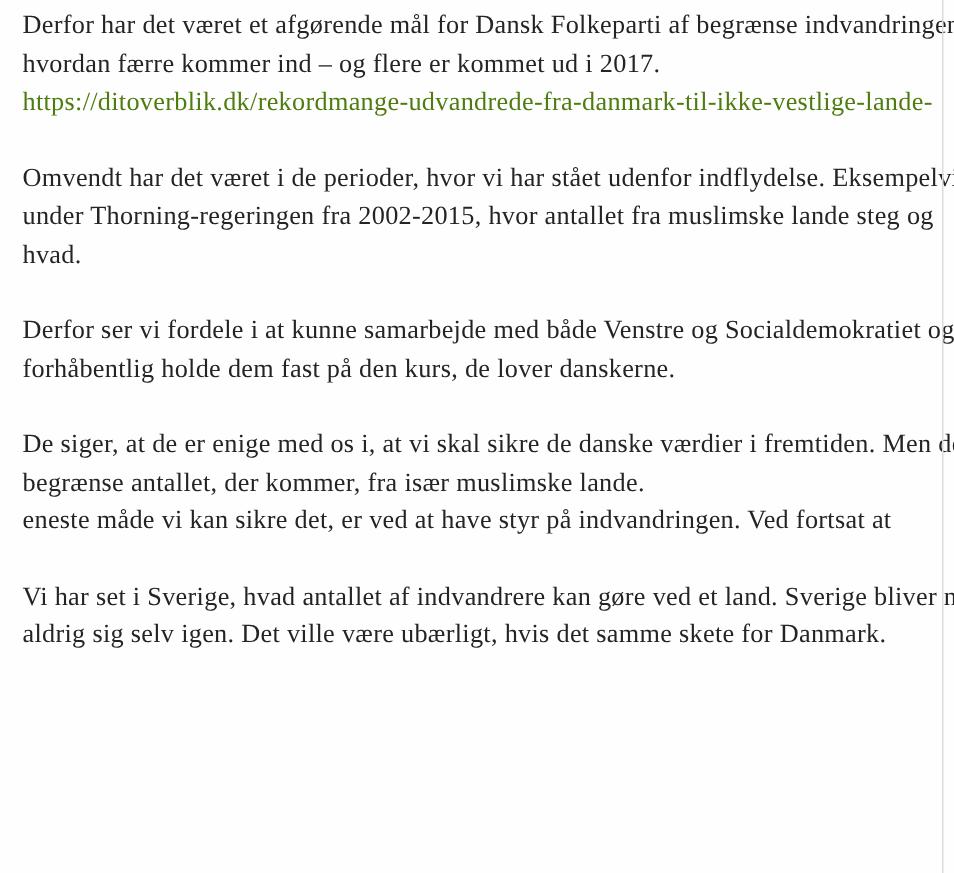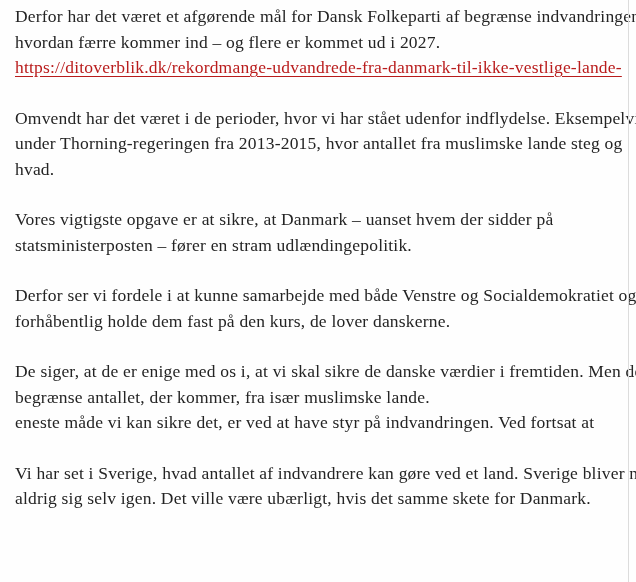--- a/index.html
+++ b/index.html
@@ -24,56 +24,51 @@
   }
   .content p {
     margin: 0 0 25px 0;
     padding: 0;
   }
   .ln {
     display: block;
     white-space: nowrap;
   }
   a.article-link {
-    color: #b91c1c;
-    text-decoration: underline;
+    color: #4d7c0f;
     text-underline-offset: 3px;
     cursor: pointer;
   }
   .right-rule {
     position: absolute;
     top: 0;
     right: 7px;
     width: 1px;
     height: 582px;
     background: #dcdcdc;
   }
 </style>
 </head>
 <body>
 
 <div class="page">
   <div class="content">
 
     <p>
       <span class="ln">Derfor har det været et afgørende mål for Dansk Folkeparti af begrænse indvandringen</span>
-      <span class="ln">hvordan færre kommer ind – og flere er kommet ud i 2027.</span>
+      <span class="ln">hvordan færre kommer ind – og flere er kommet ud i 2017.</span>
       <a class="ln article-link">https://ditoverblik.dk/rekordmange-udvandrede-fra-danmark-til-ikke-vestlige-lande-</a>
     </p>
 
     <p>
       <span class="ln">Omvendt har det været i de perioder, hvor vi har stået udenfor indflydelse. Eksempelvis</span>
-      <span class="ln">under Thorning-regeringen fra 2013-2015, hvor antallet fra muslimske lande steg og</span>
+      <span class="ln">under Thorning-regeringen fra 2002-2015, hvor antallet fra muslimske lande steg og</span>
       <span class="ln">hvad.</span>
     </p>
 
-    <p>
-      <span class="ln">Vores vigtigste opgave er at sikre, at Danmark – uanset hvem der sidder på</span>
-      <span class="ln">statsministerposten – fører en stram udlændingepolitik.</span>
-    </p>
 
     <p>
       <span class="ln">Derfor ser vi fordele i at kunne samarbejde med både Venstre og Socialdemokratiet og</span>
       <span class="ln">forhåbentlig holde dem fast på den kurs, de lover danskerne.</span>
     </p>
 
     <p>
       <span class="ln">De siger, at de er enige med os i, at vi skal sikre de danske værdier i fremtiden. Men den</span>
       <span class="ln">begrænse antallet, der kommer, fra især muslimske lande.</span>
       <span class="ln">eneste måde vi kan sikre det, er ved at have styr på indvandringen. Ved fortsat at</span>

